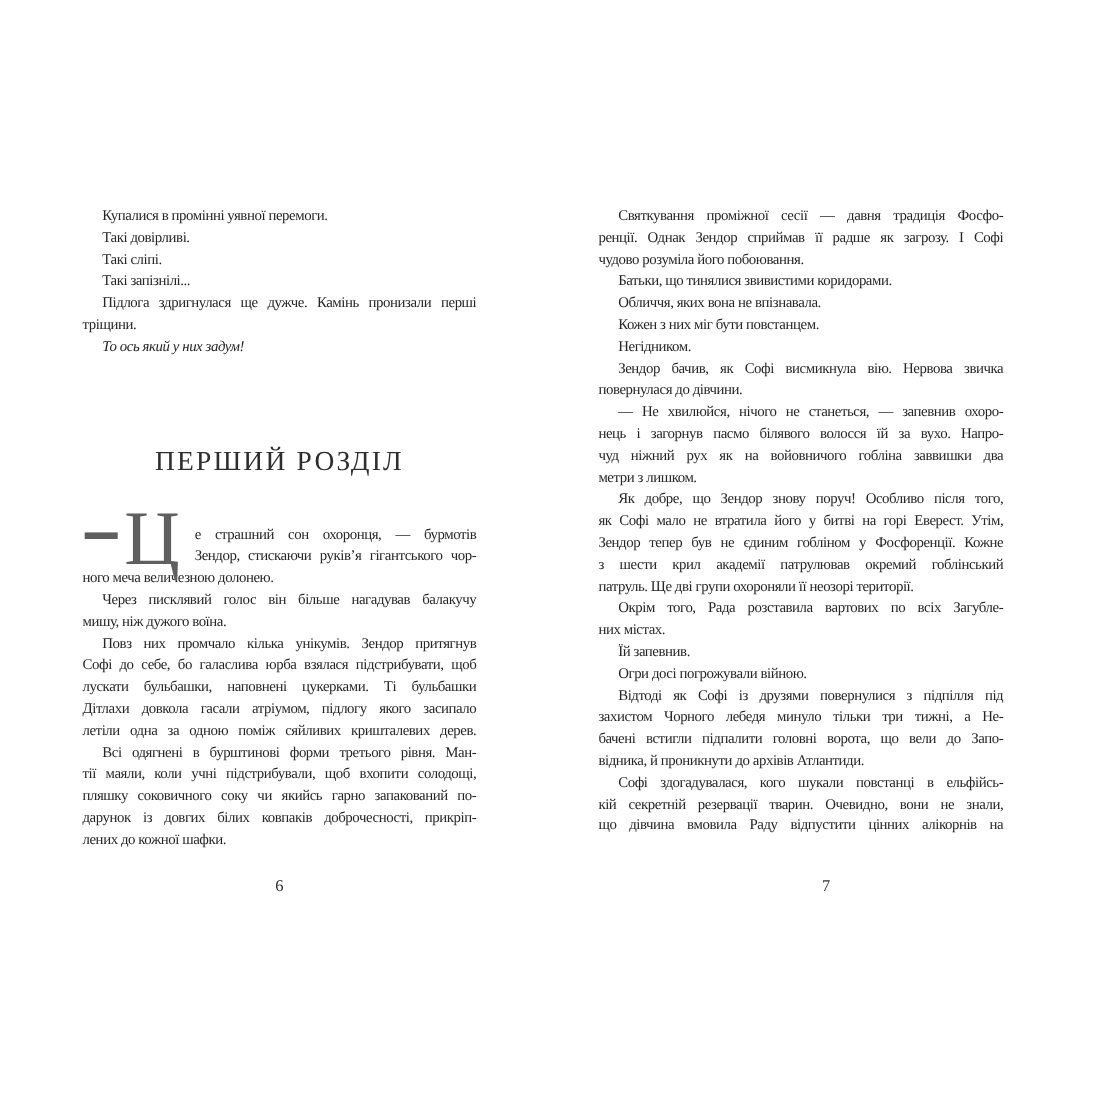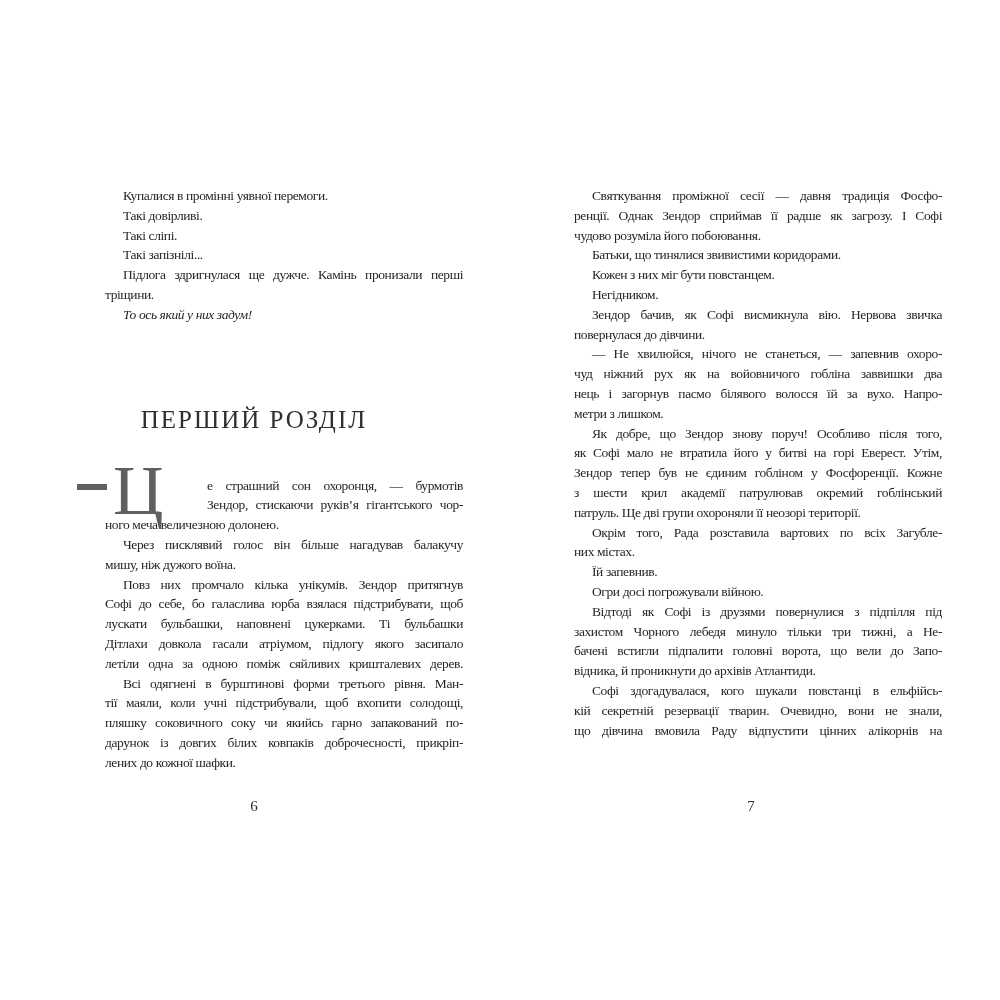--- a/index.html
+++ b/index.html
@@ -24,21 +24,20 @@
     line-height: 19.8px;
   }
   .col-left  { left: 75px;  width: 358px; }
   .col-right { left: 544px; width: 368px; }
 
   .line {
     width: 100%;
     box-sizing: border-box;
     text-align: left;
     white-space: normal;
-    margin-left: 30px;
   }
   .line.justify {
     text-align: justify;
     text-align-last: justify;
   }
   .line.indent { padding-left: 18px; }
   .line.italic { font-style: italic; }
   .line.drop   { padding-left: 102px; }
 
   .chapter-heading {
@@ -140,27 +139,28 @@
     <div class="page-number left">6</div>
   </section>
 
   <section>
     <div class="column col-right">
       <div>
           <div class="line justify indent">Святкування проміжної сесії — давня традиція Фосфо-</div>
           <div class="line justify">ренції. Однак Зендор сприймав її радше як загрозу. І Софі</div>
           <div class="line">чудово розуміла його побоювання.</div>
           <div class="line indent">Батьки, що тинялися звивистими коридорами.</div>
+          <div class="line indent">Обличчя, яких вона не впізнавала.</div>
           <div class="line indent">Кожен з них міг бути повстанцем.</div>
           <div class="line indent">Негідником.</div>
           <div class="line justify indent">Зендор бачив, як Софі висмикнула вію. Нервова звичка</div>
           <div class="line">повернулася до дівчини.</div>
           <div class="line justify indent">— Не хвилюйся, нічого не станеться, — запевнив охоро-</div>
+          <div class="line justify">нець і загорнув пасмо білявого волосся їй за вухо. Напро-</div>
           <div class="line justify">чуд ніжний рух як на войовничого гобліна заввишки два</div>
-          <div class="line justify">нець і загорнув пасмо білявого волосся їй за вухо. Напро-</div>
           <div class="line">метри з лишком.</div>
           <div class="line justify indent">Як добре, що Зендор знову поруч! Особливо після того,</div>
           <div class="line justify">як Софі мало не втратила його у битві на горі Еверест. Утім,</div>
           <div class="line justify">Зендор тепер був не єдиним гобліном у Фосфоренції. Кожне</div>
           <div class="line justify">з шести крил академії патрулював окремий гоблінський</div>
           <div class="line">патруль. Ще дві групи охороняли її неозорі території.</div>
           <div class="line justify indent">Окрім того, Рада розставила вартових по всіх Загубле-</div>
           <div class="line">них містах.</div>
           <div class="line indent">Їй запевнив.</div>
           <div class="line indent">Огри досі погрожували війною.</div>

